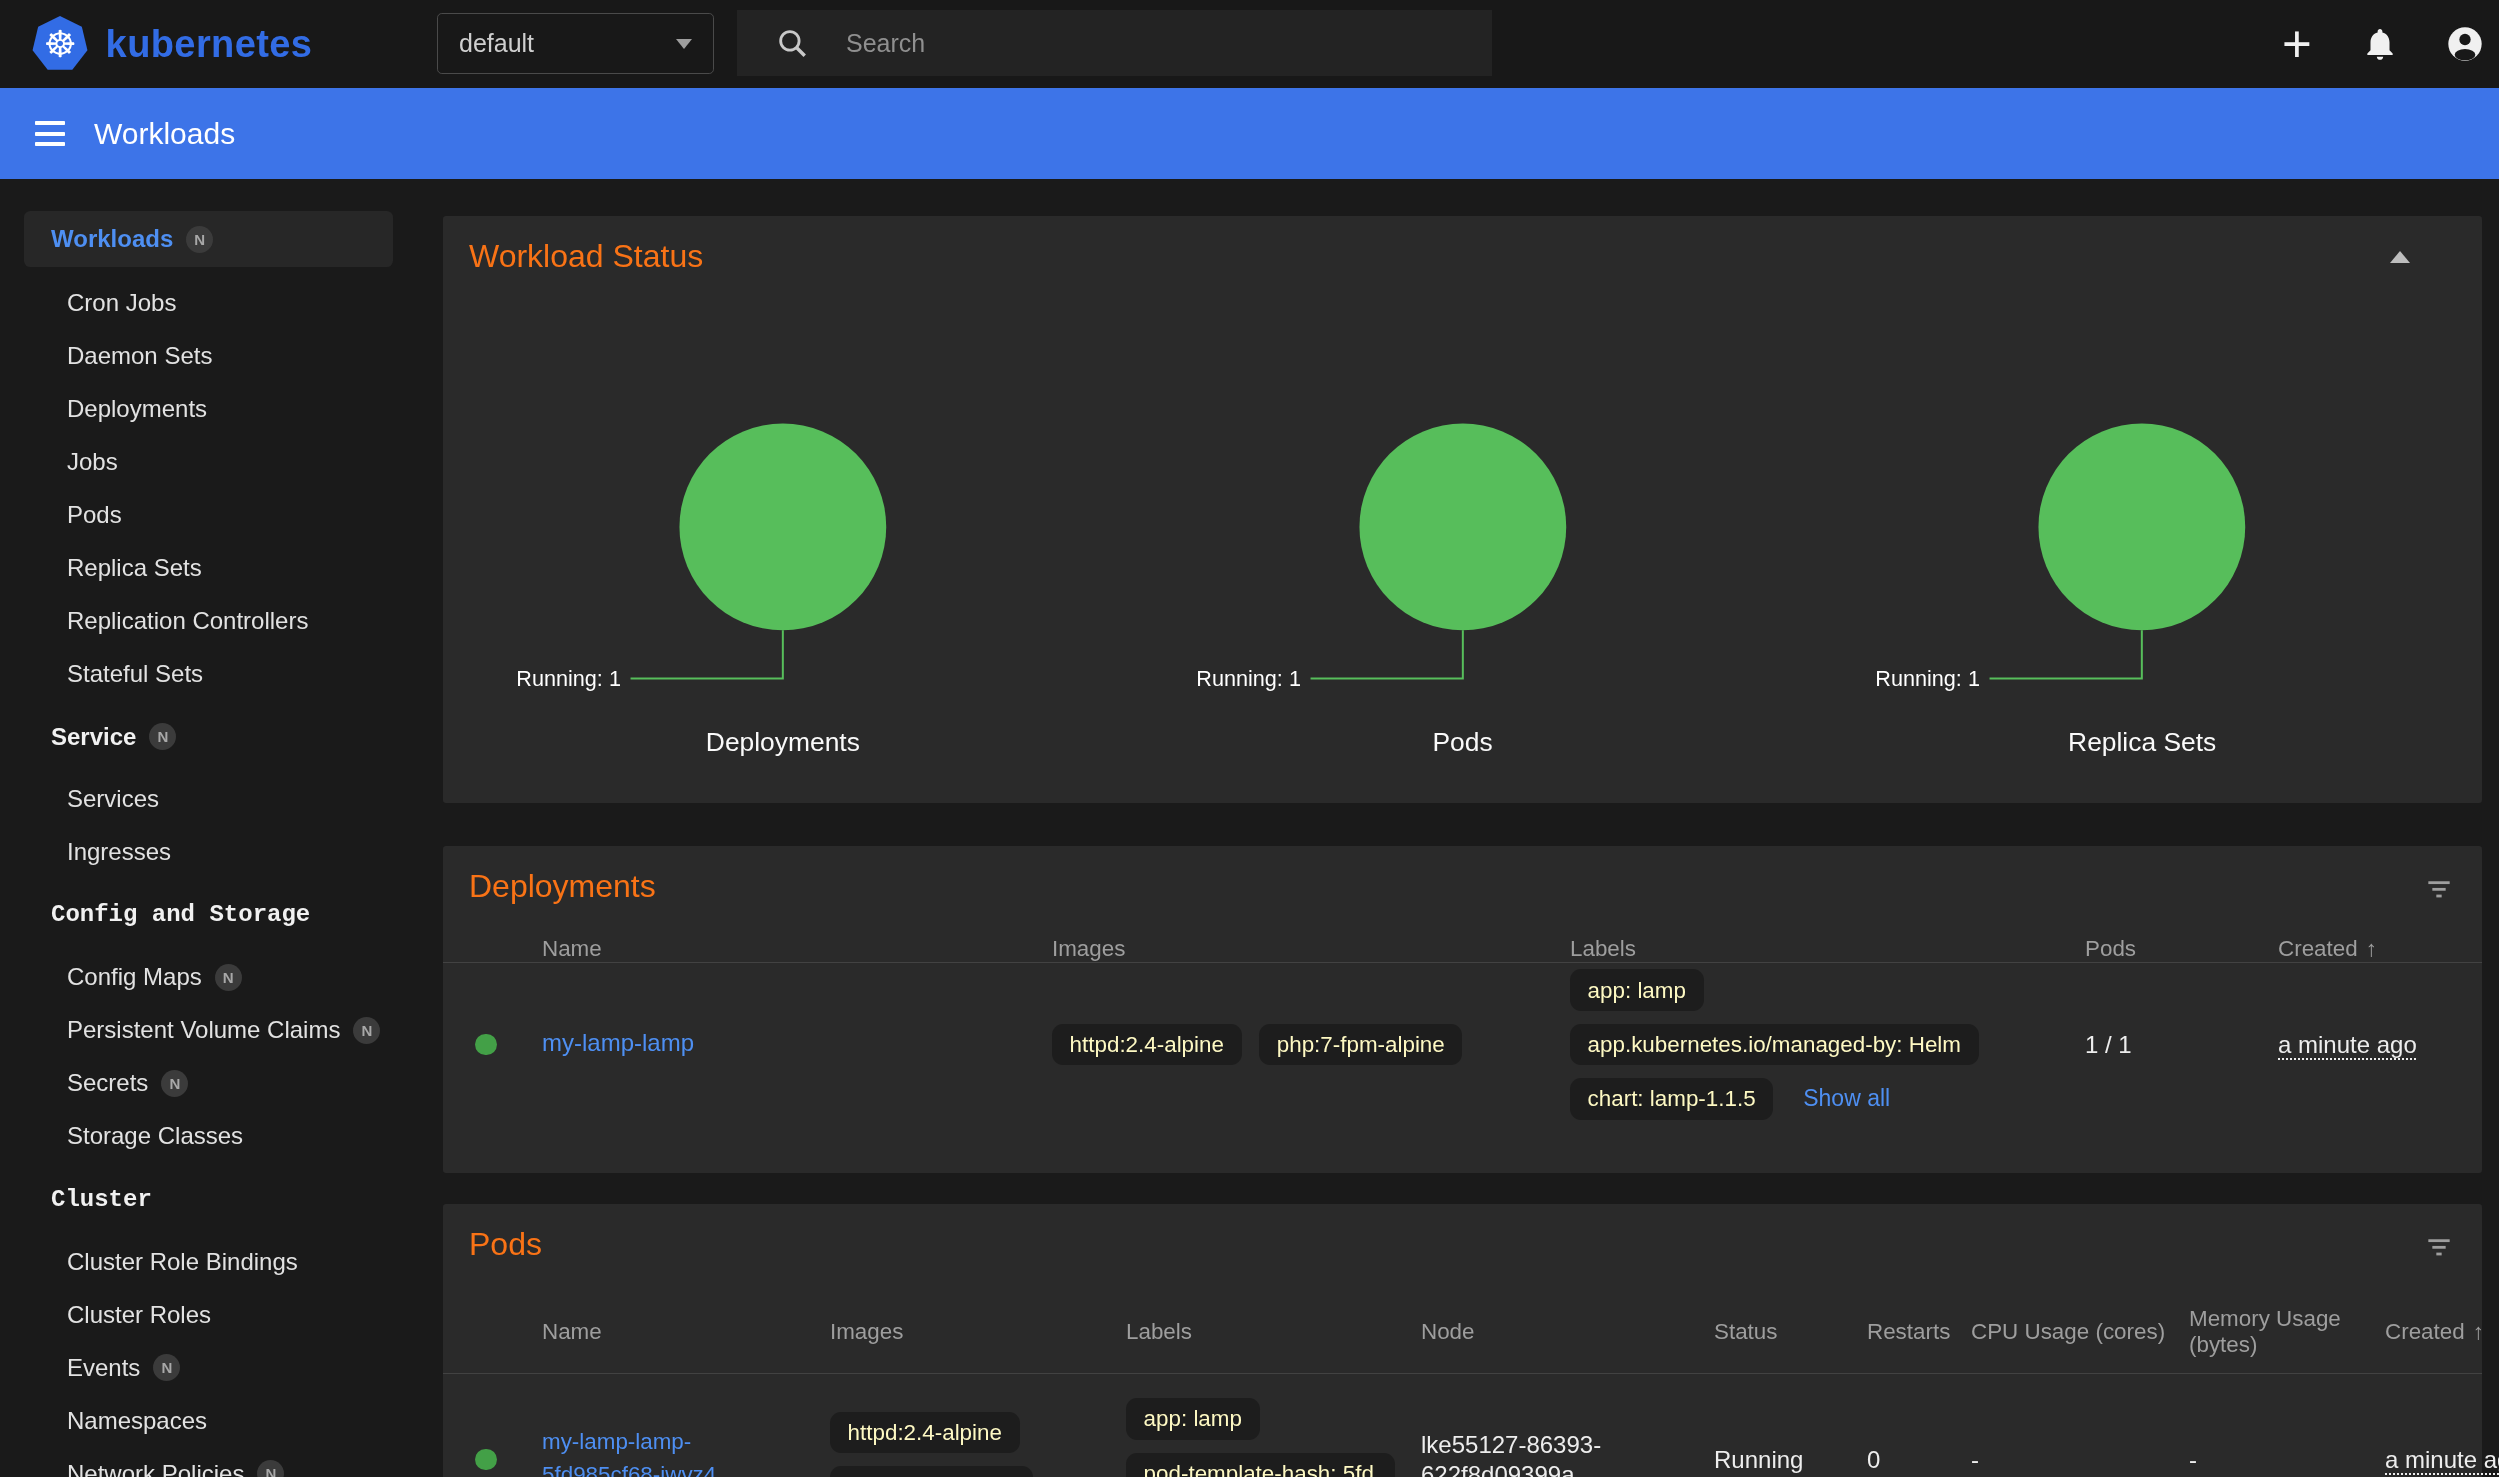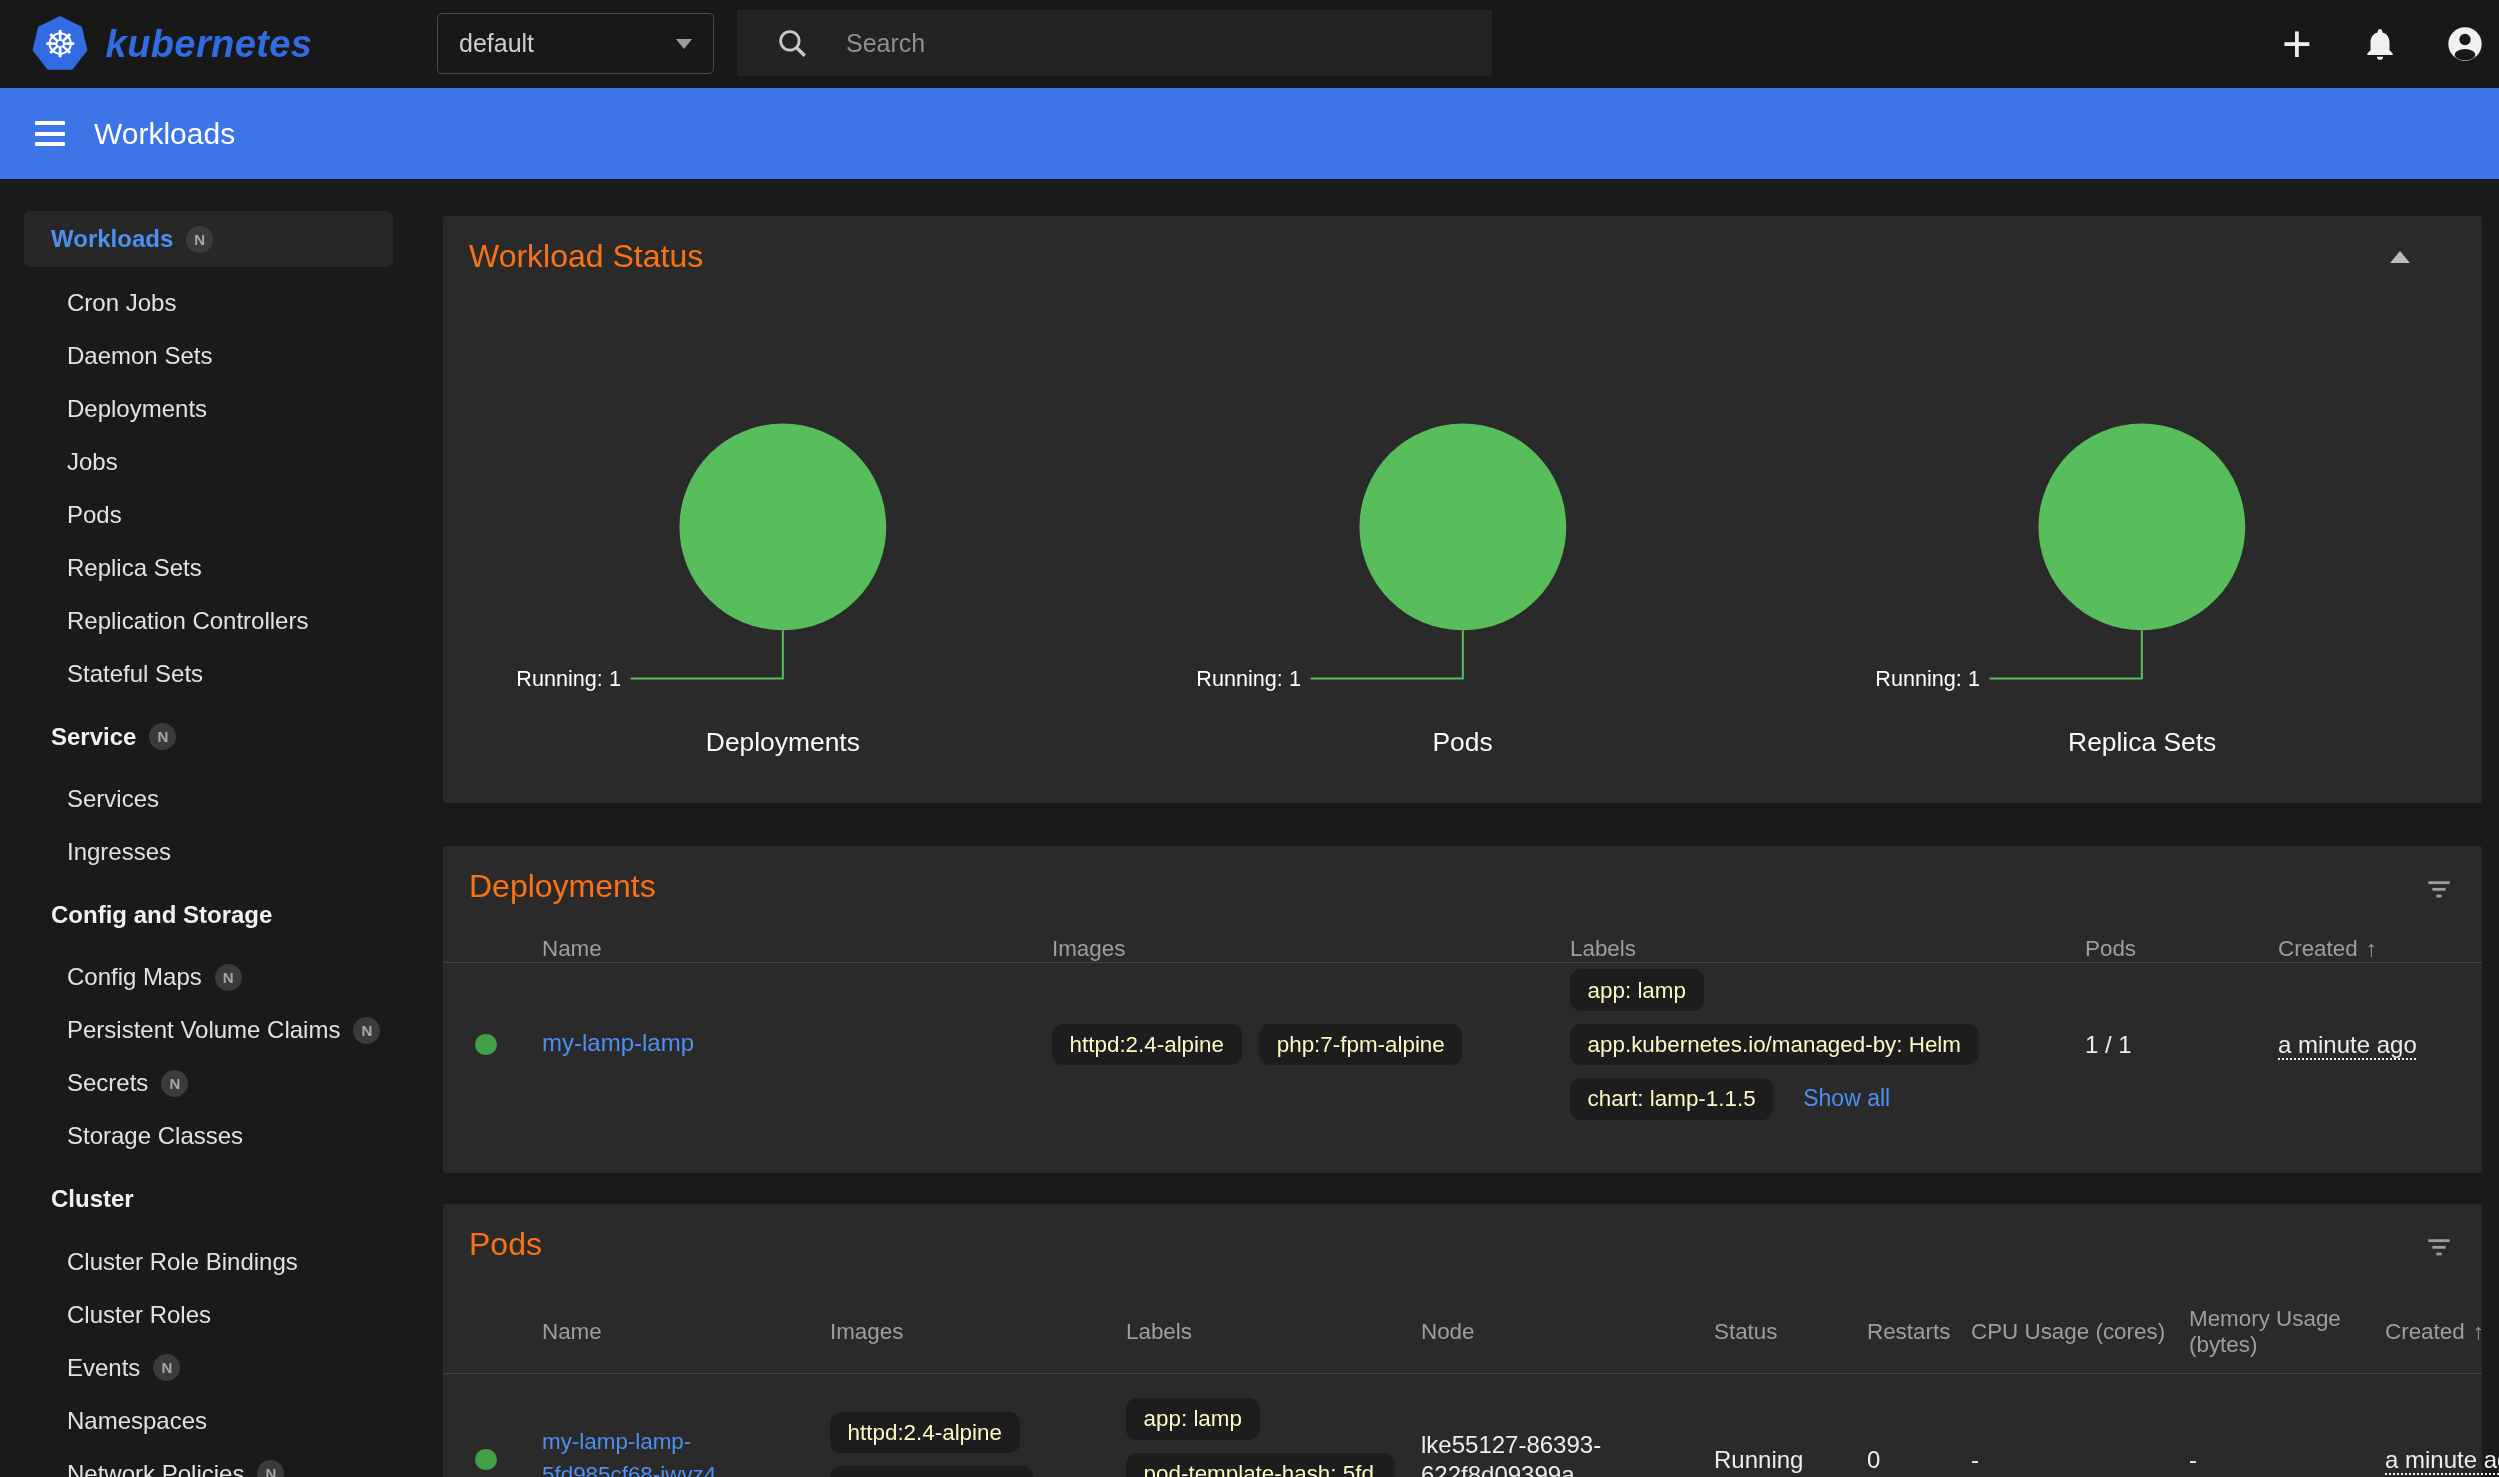--- a/index.html
+++ b/index.html
@@ -9,21 +9,21 @@
     background:#1a1a1a; font-family:"Liberation Sans", sans-serif; color:#e8e8e8;
   }
   
   .topbar { position:absolute; left:0; top:0; width:2500px; height:88px; background:#181818; }
   .brand { position:absolute; left:32px; top:0; height:88px; display:flex; align-items:center; gap:17.6px; }
   .logo-hex {
     width:56px; height:56px; background:#326ce5; display:flex; align-items:center; justify-content:center;
     clip-path:polygon(50% 0%, 89% 19%, 99% 61%, 72% 96%, 28% 96%, 1% 61%, 11% 19%);
   }
   .logo-glyph { color:#fff; font-size:37px; line-height:1; font-family:"DejaVu Sans", sans-serif; }
-  .brand-name { color:#326ce5; font-size:38px; font-weight:700; letter-spacing:0.4px;font-style:italic; }
+  .brand-name { color:#326ce5; font-size:38px; font-weight:700; letter-spacing:0.4px; }
   .ns-select {
     position:absolute; left:437px; top:13px; width:277px; height:61px;
     border:1.6px solid #4a4a4a; border-radius:4.8px; display:flex; align-items:center;
     padding:4px 21px; color:#cfcfcf; font-size:25px; cursor:pointer; justify-content:space-between;
   }
   .caret-down { width:0; height:0; border-left:8.8px solid transparent; border-right:8.8px solid transparent; border-top:10.4px solid #9e9e9e; }
   .searchbar {
     position:absolute; left:737px; top:10px; width:755px; height:66px; background:#232323;
     display:flex; align-items:center; padding-left:38px; gap:37px;
   }
@@ -39,21 +39,21 @@
   
   .appbar { position:absolute; left:0; top:88px; width:2500px; height:91px; background:#3d74e8; display:flex; align-items:center; }
   .hamburger { margin-left:35px; width:30px; display:flex; flex-direction:column; gap:6.4px; cursor:pointer; }
   .hamburger div { height:4px; background:#ffffff; border-radius:0.8px; }
   .appbar-title { margin-left:29px; color:#ffffff; font-size:30px; font-weight:500; }
   
   .sidebar { position:absolute; left:0; top:179px; width:417px; height:1298px; overflow:hidden; padding-top:32px; }
   .nav-item { height:53px; display:flex; align-items:center; font-size:24px; cursor:pointer; }
   .nav-top { padding-left:51px; font-weight:700; color:#f1f1f1; }
   .nav-sub { padding-left:67px; font-weight:400; color:#e2e2e2; }
-  .nav-header-static { cursor:default; }
+  .nav-header-static { cursor:default;font-family:Liberation Mono, monospace; }
   .nav-gap-top { margin-top:9.6px; }
   .nav-gap-bot { margin-bottom:9.6px; }
   .nav-active { background:#272727; margin:0 24px 9.6px 24px; border-radius:6.4px; padding-left:27px; height:56px; }
   .nav-active .nav-label { color:#4e8ff2; }
   .n-badge {
     width:27px; height:27px; border-radius:50%; background:#3b3b3b; color:#a8a8a8;
     font-size:15px; font-weight:700; display:inline-flex; align-items:center; justify-content:center; margin-left:13px; flex:none;
   }
   
   .card { position:absolute; left:443px; width:2039px; background:#2a2a2a; border-radius:3.2px; }

